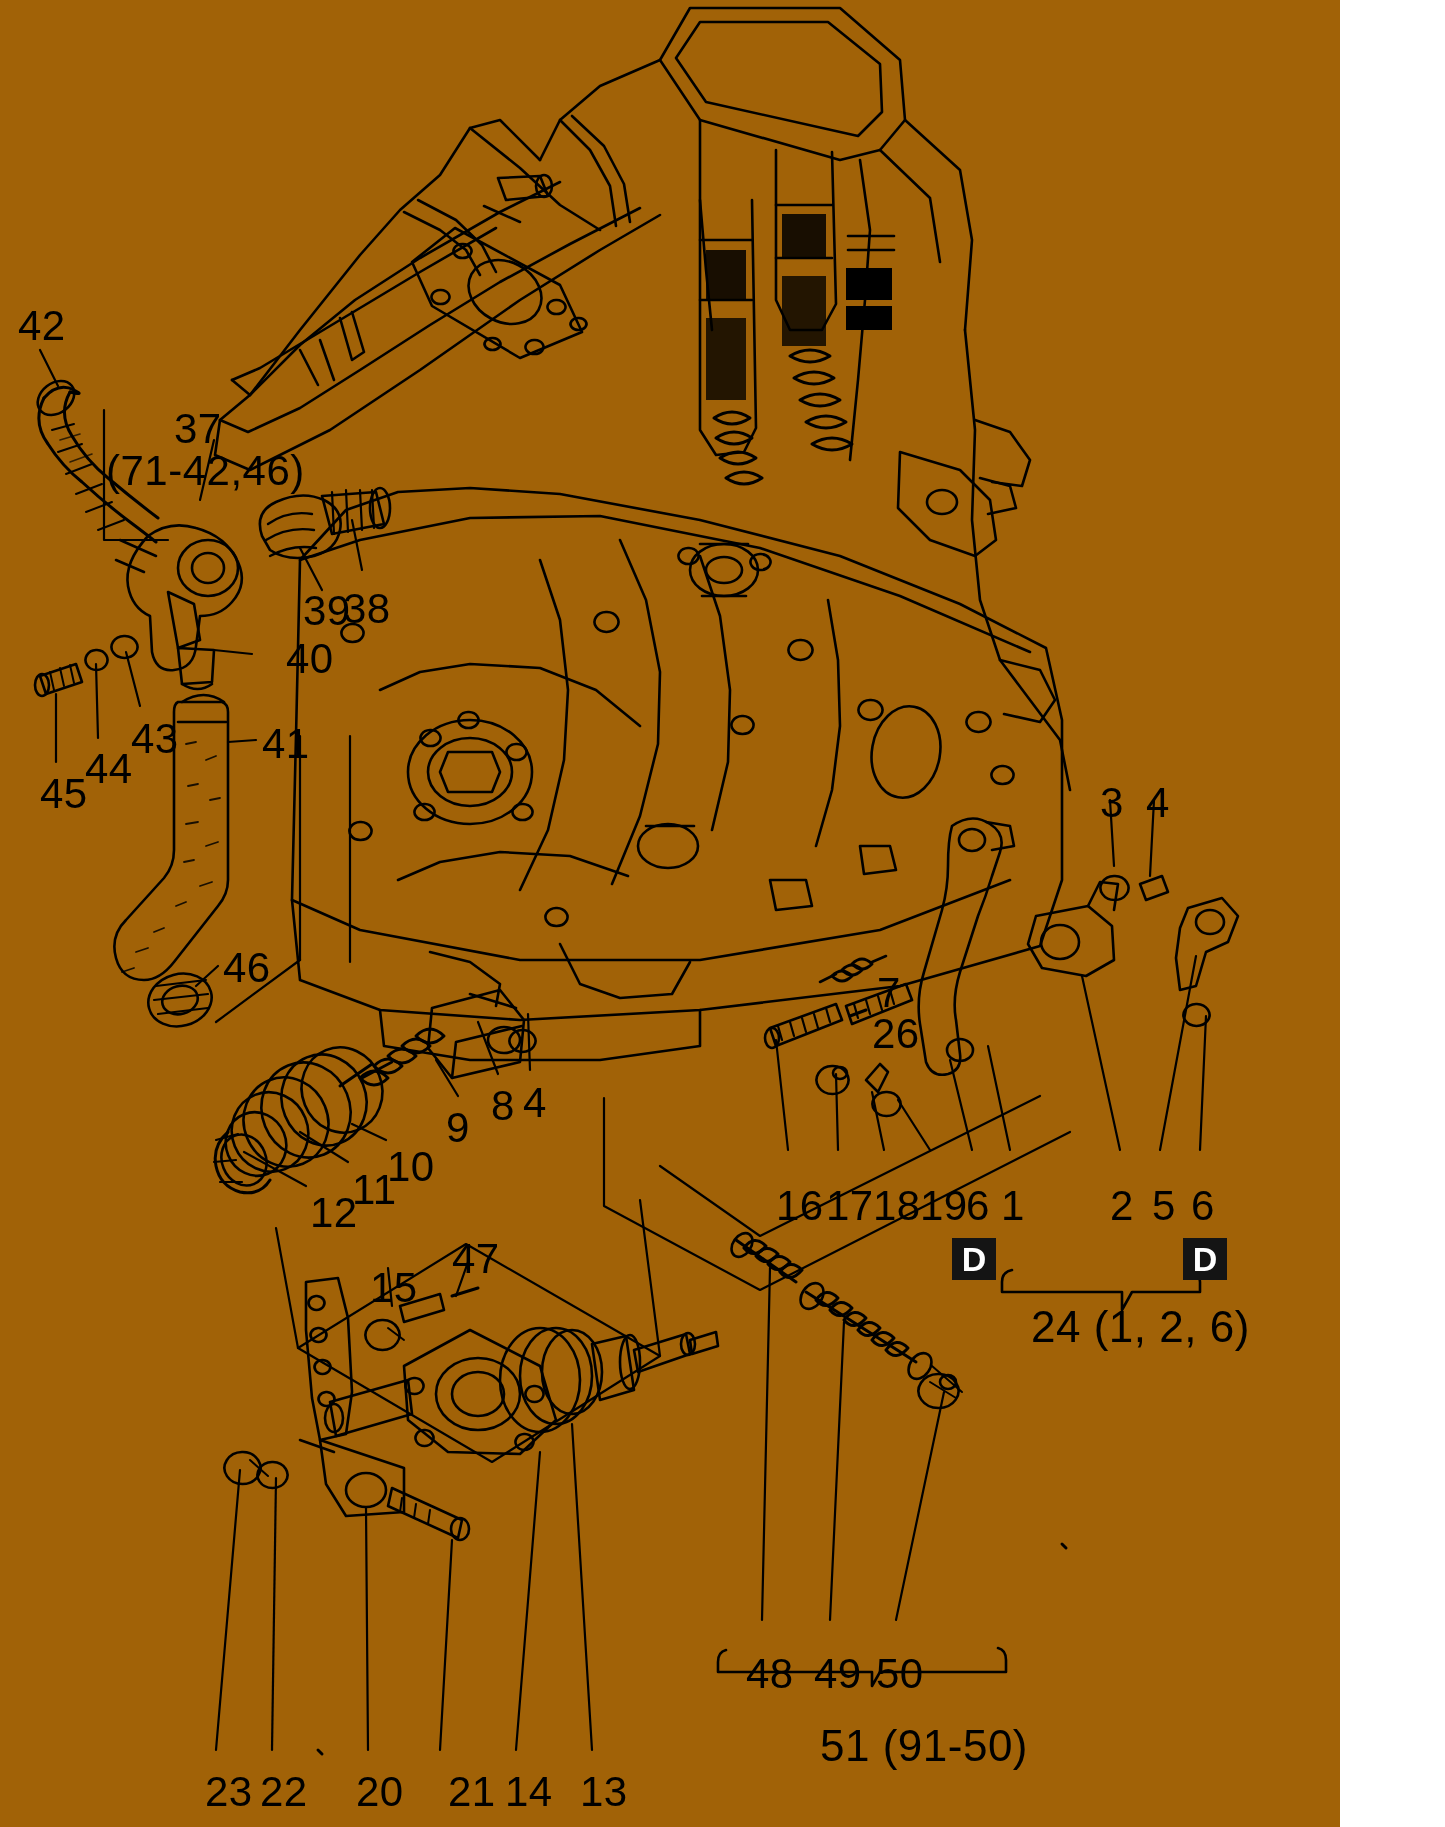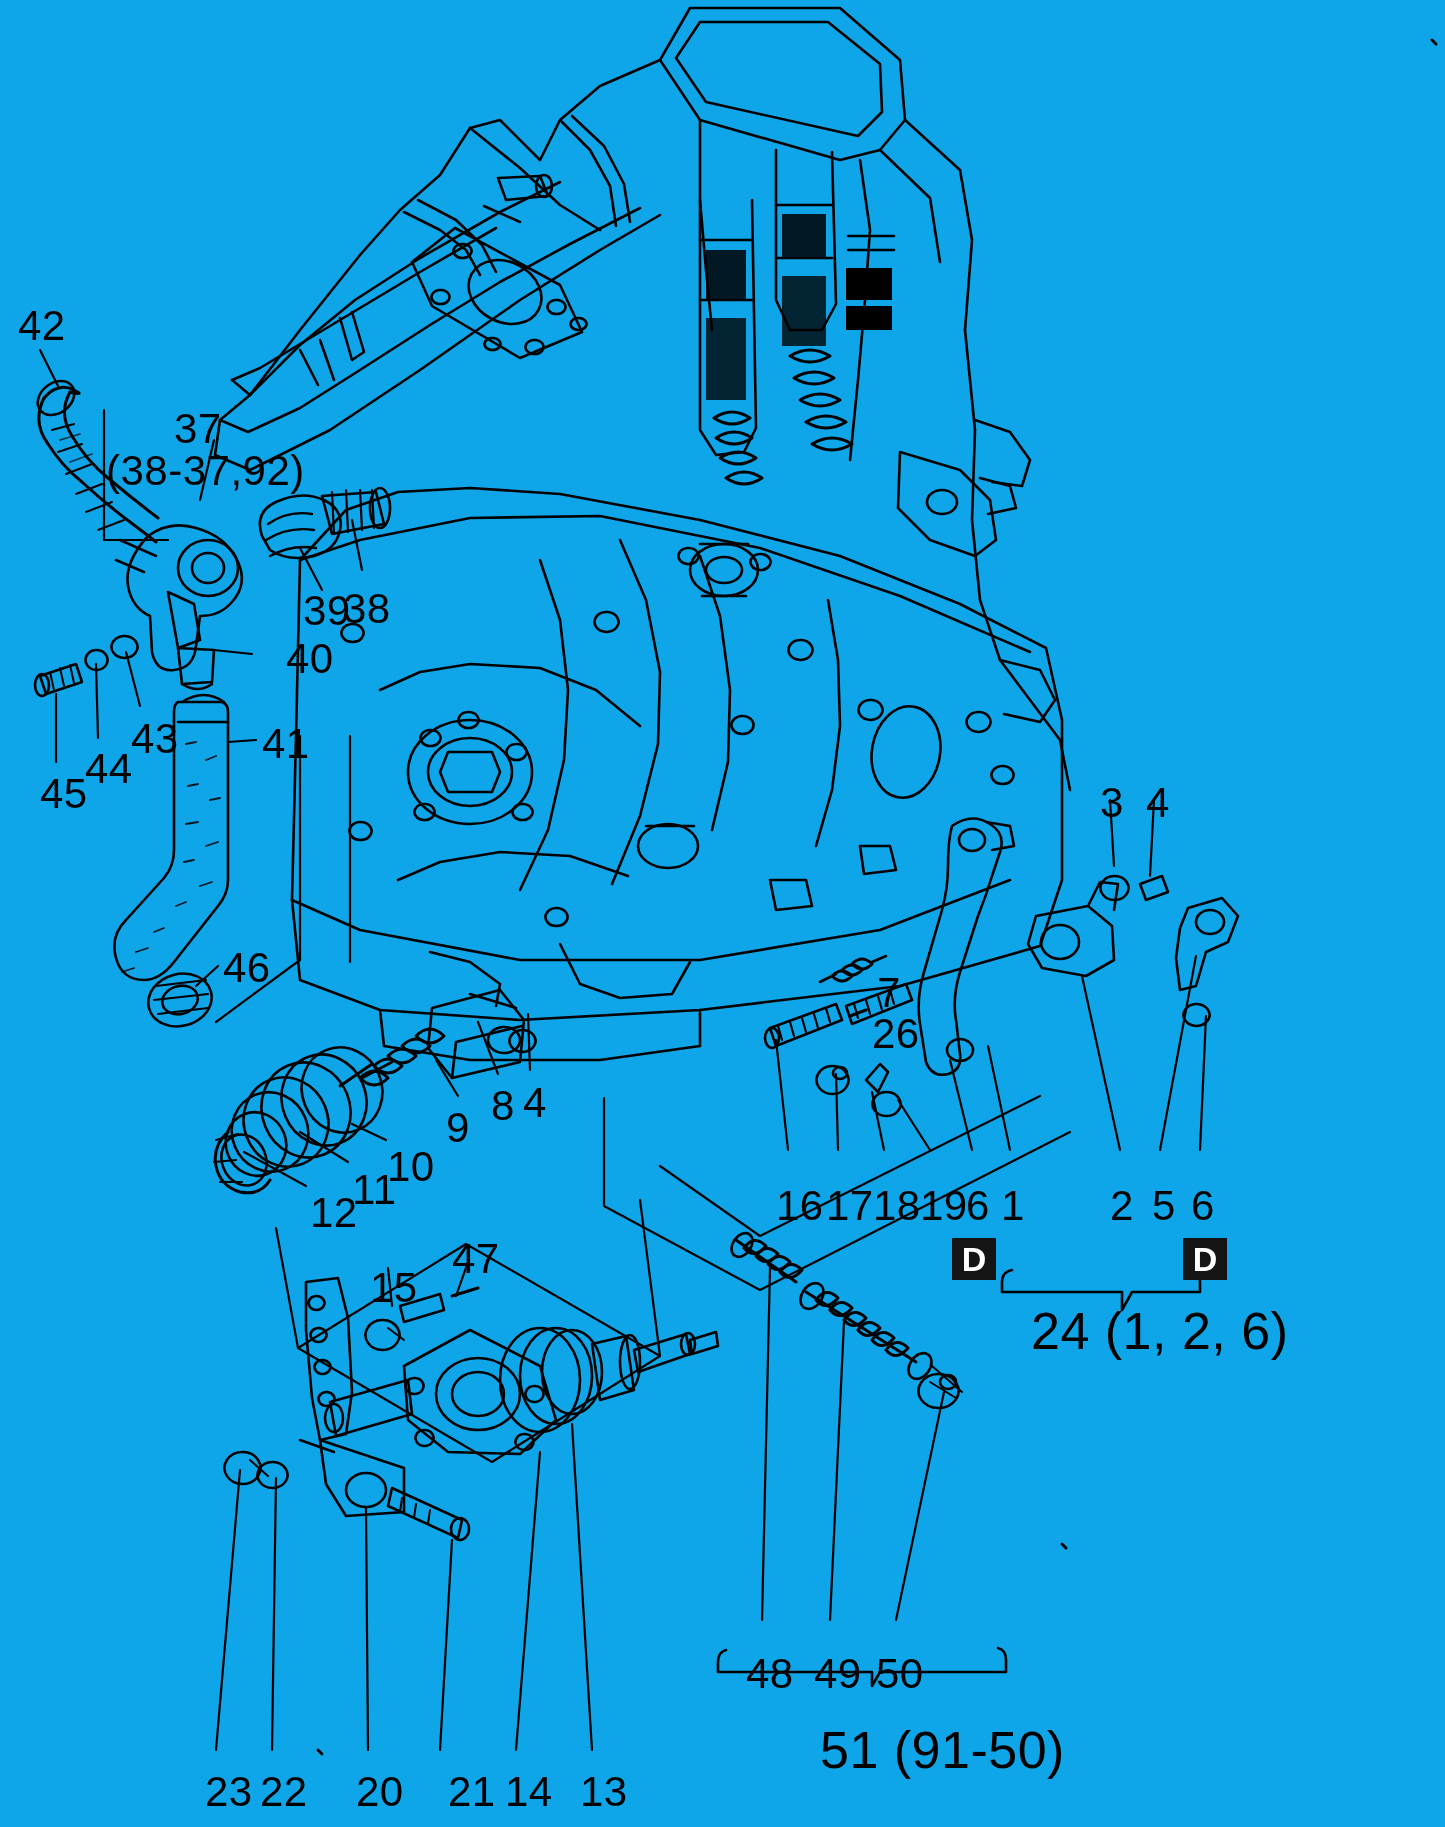--- a/index.html
+++ b/index.html
@@ -2,23 +2,23 @@
 <html><head>
 <meta charset="utf-8">
 <style>
   html, body {
     margin: 0;
     padding: 0;
     background: #ffffff;
   }
   #page {
     position: relative;
-    width: 1445px;
+    width: 1340px;
     height: 1827px;
-    background: #0ea5e9;
+    background: #a16207;
     font-family: "Liberation Sans", sans-serif;
     overflow: hidden;
   }
   #artwork {
     position: absolute;
     left: 0; top: 0;
     width: 1445px;
     height: 1827px;
   }
   .lbl {
@@ -26,21 +26,21 @@
     color: #000000;
     font-family: "Liberation Sans", sans-serif;
     font-weight: 400;
     font-size: 38px;
     line-height: 1;
     letter-spacing: 0.5px;
     white-space: nowrap;
     -webkit-font-smoothing: none;
   }
   .lbl.big { font-size: 42px; }
-  .lbl.grp { font-size: 52px; }
+  .lbl.grp { font-size: 44px; }
   .badge {
     position: absolute;
     background: #141414;
     color: #ffffff;
     font-family: "Liberation Sans", sans-serif;
     font-weight: 700;
     font-size: 34px;
     line-height: 42px;
     width: 44px;
     height: 42px;
@@ -462,21 +462,21 @@
                L1132,1292 L1200,1292 L1200,1282 q0,-10 -10,-12" stroke-width="2.6"></path>
 
       <path d="M1432,40 L1436,44" stroke-width="3"></path>
       <path d="M1062,1544 L1066,1548" stroke-width="3"></path>
       <path d="M318,1750 L322,1754" stroke-width="3"></path>
     </g>
   </svg>
 
   <span class="lbl big" style="left:18px;  top:305px;">42</span>
   <span class="lbl big" style="left:174px; top:408px;">37</span>
-  <span class="lbl big" style="left:106px; top:450px;">(38-37,92)</span>
+  <span class="lbl big" style="left:106px; top:450px;">(71-42,46)</span>
   <span class="lbl big" style="left:343px; top:588px;">38</span>
   <span class="lbl big" style="left:303px; top:590px;">39</span>
   <span class="lbl big" style="left:258px; top:638px;margin-left:28px;">40</span>
   <span class="lbl big" style="left:131px; top:718px;">43</span>
   <span class="lbl big" style="left:85px;  top:748px;">44</span>
   <span class="lbl big" style="left:40px;  top:773px;">45</span>
   <span class="lbl big" style="left:262px; top:723px;">41</span>
   <span class="lbl big" style="left:223px; top:947px;">46</span>
   <span class="lbl big" style="left:1100px; top:782px;">3</span>
   <span class="lbl big" style="left:1146px; top:782px;">4</span>

